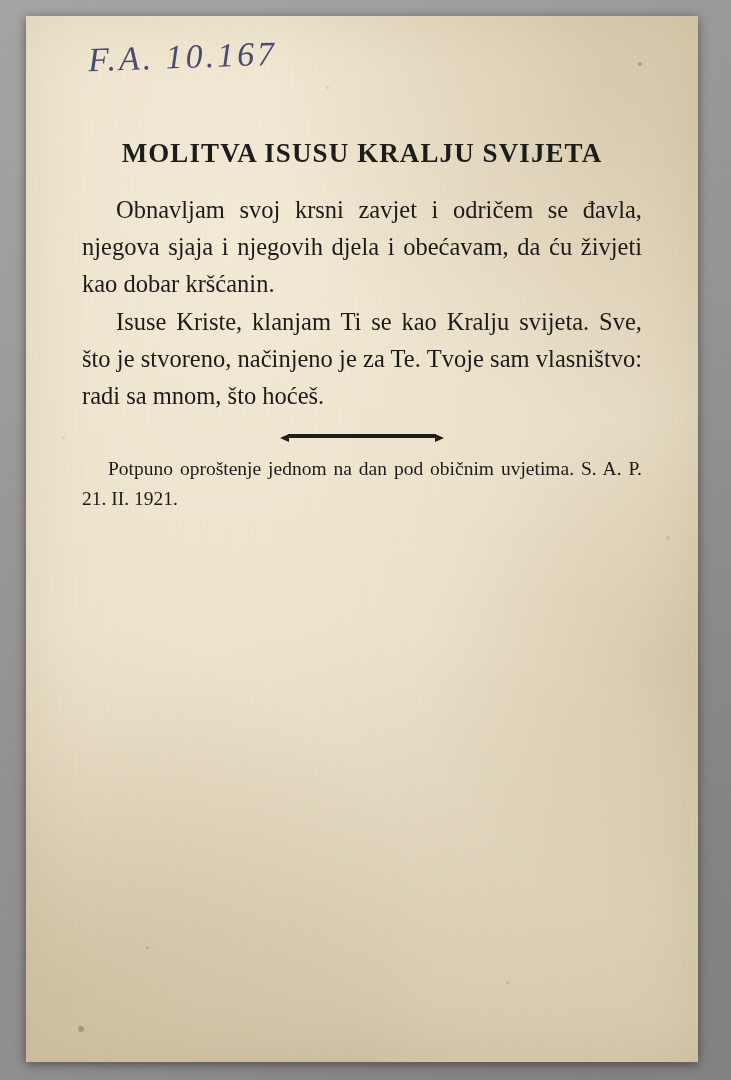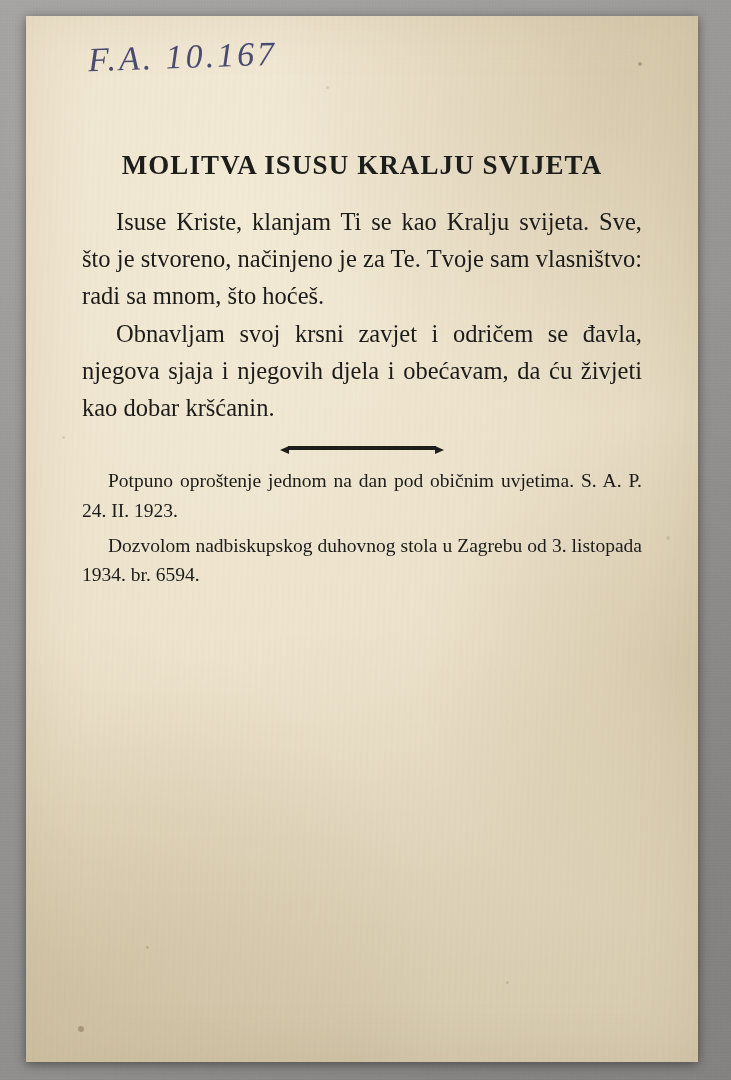--- a/index.html
+++ b/index.html
@@ -92,21 +92,21 @@
     font-size: 34px;
     letter-spacing: 3px;
     color: #3c3f6b;
     transform: rotate(-2deg);
     font-style: italic;
     opacity: 0.92;
     white-space: nowrap;
   }
 
   .title {
-    margin: 12px;
+    margin: 0;
     padding-top: 122px;
     text-align: center;
     font-size: 27px;
     font-weight: bold;
     letter-spacing: 1.1px;
     color: #1d1d1c;
     font-family: "Liberation Serif", serif;
   }
 
   .body {
@@ -178,25 +178,24 @@
   <span class="speck" style="left:640px;top:520px;width:4px;height:4px;opacity:.4;"></span>
   <span class="speck" style="left:36px;top:420px;width:3px;height:3px;opacity:.4;"></span>
 
   <div class="annotation">F.A. 10.167</div>
 
   <div class="content">
 
     <h1 class="title">MOLITVA ISUSU KRALJU SVIJETA</h1>
 
     <div class="body">
+      <p>Obnavljam svoj krsni zavjet i odričem se đavla, njegova sjaja i njegovih djela i obećavam, da ću živjeti kao dobar kršćanin.</p>
       <p>Isuse Kriste, klanjam Ti se kao Kralju svijeta. Sve, što je stvoreno, načinjeno je za Te. Tvoje sam vlasništvo: radi sa mnom, što hoćeš.</p>
-      <p>Obnavljam svoj krsni zavjet i odričem se đavla, njegova sjaja i njegovih djela i obećavam, da ću živjeti kao dobar kršćanin.</p>
     </div>
 
     <div class="rule"></div>
 
     <div class="footnotes">
-      <p>Potpuno oproštenje jednom na dan pod običnim uvjetima. S. A. P. 24. II. 1923.</p>
-      <p>Dozvolom nadbiskupskog duhovnog stola u Zagrebu od 3. listopada 1934. br. 6594.</p>
+      <p>Potpuno oproštenje jednom na dan pod običnim uvjetima. S. A. P. 21. II. 1921.</p>
     </div>
 
   </div>
 </div>
 
 </body></html>

